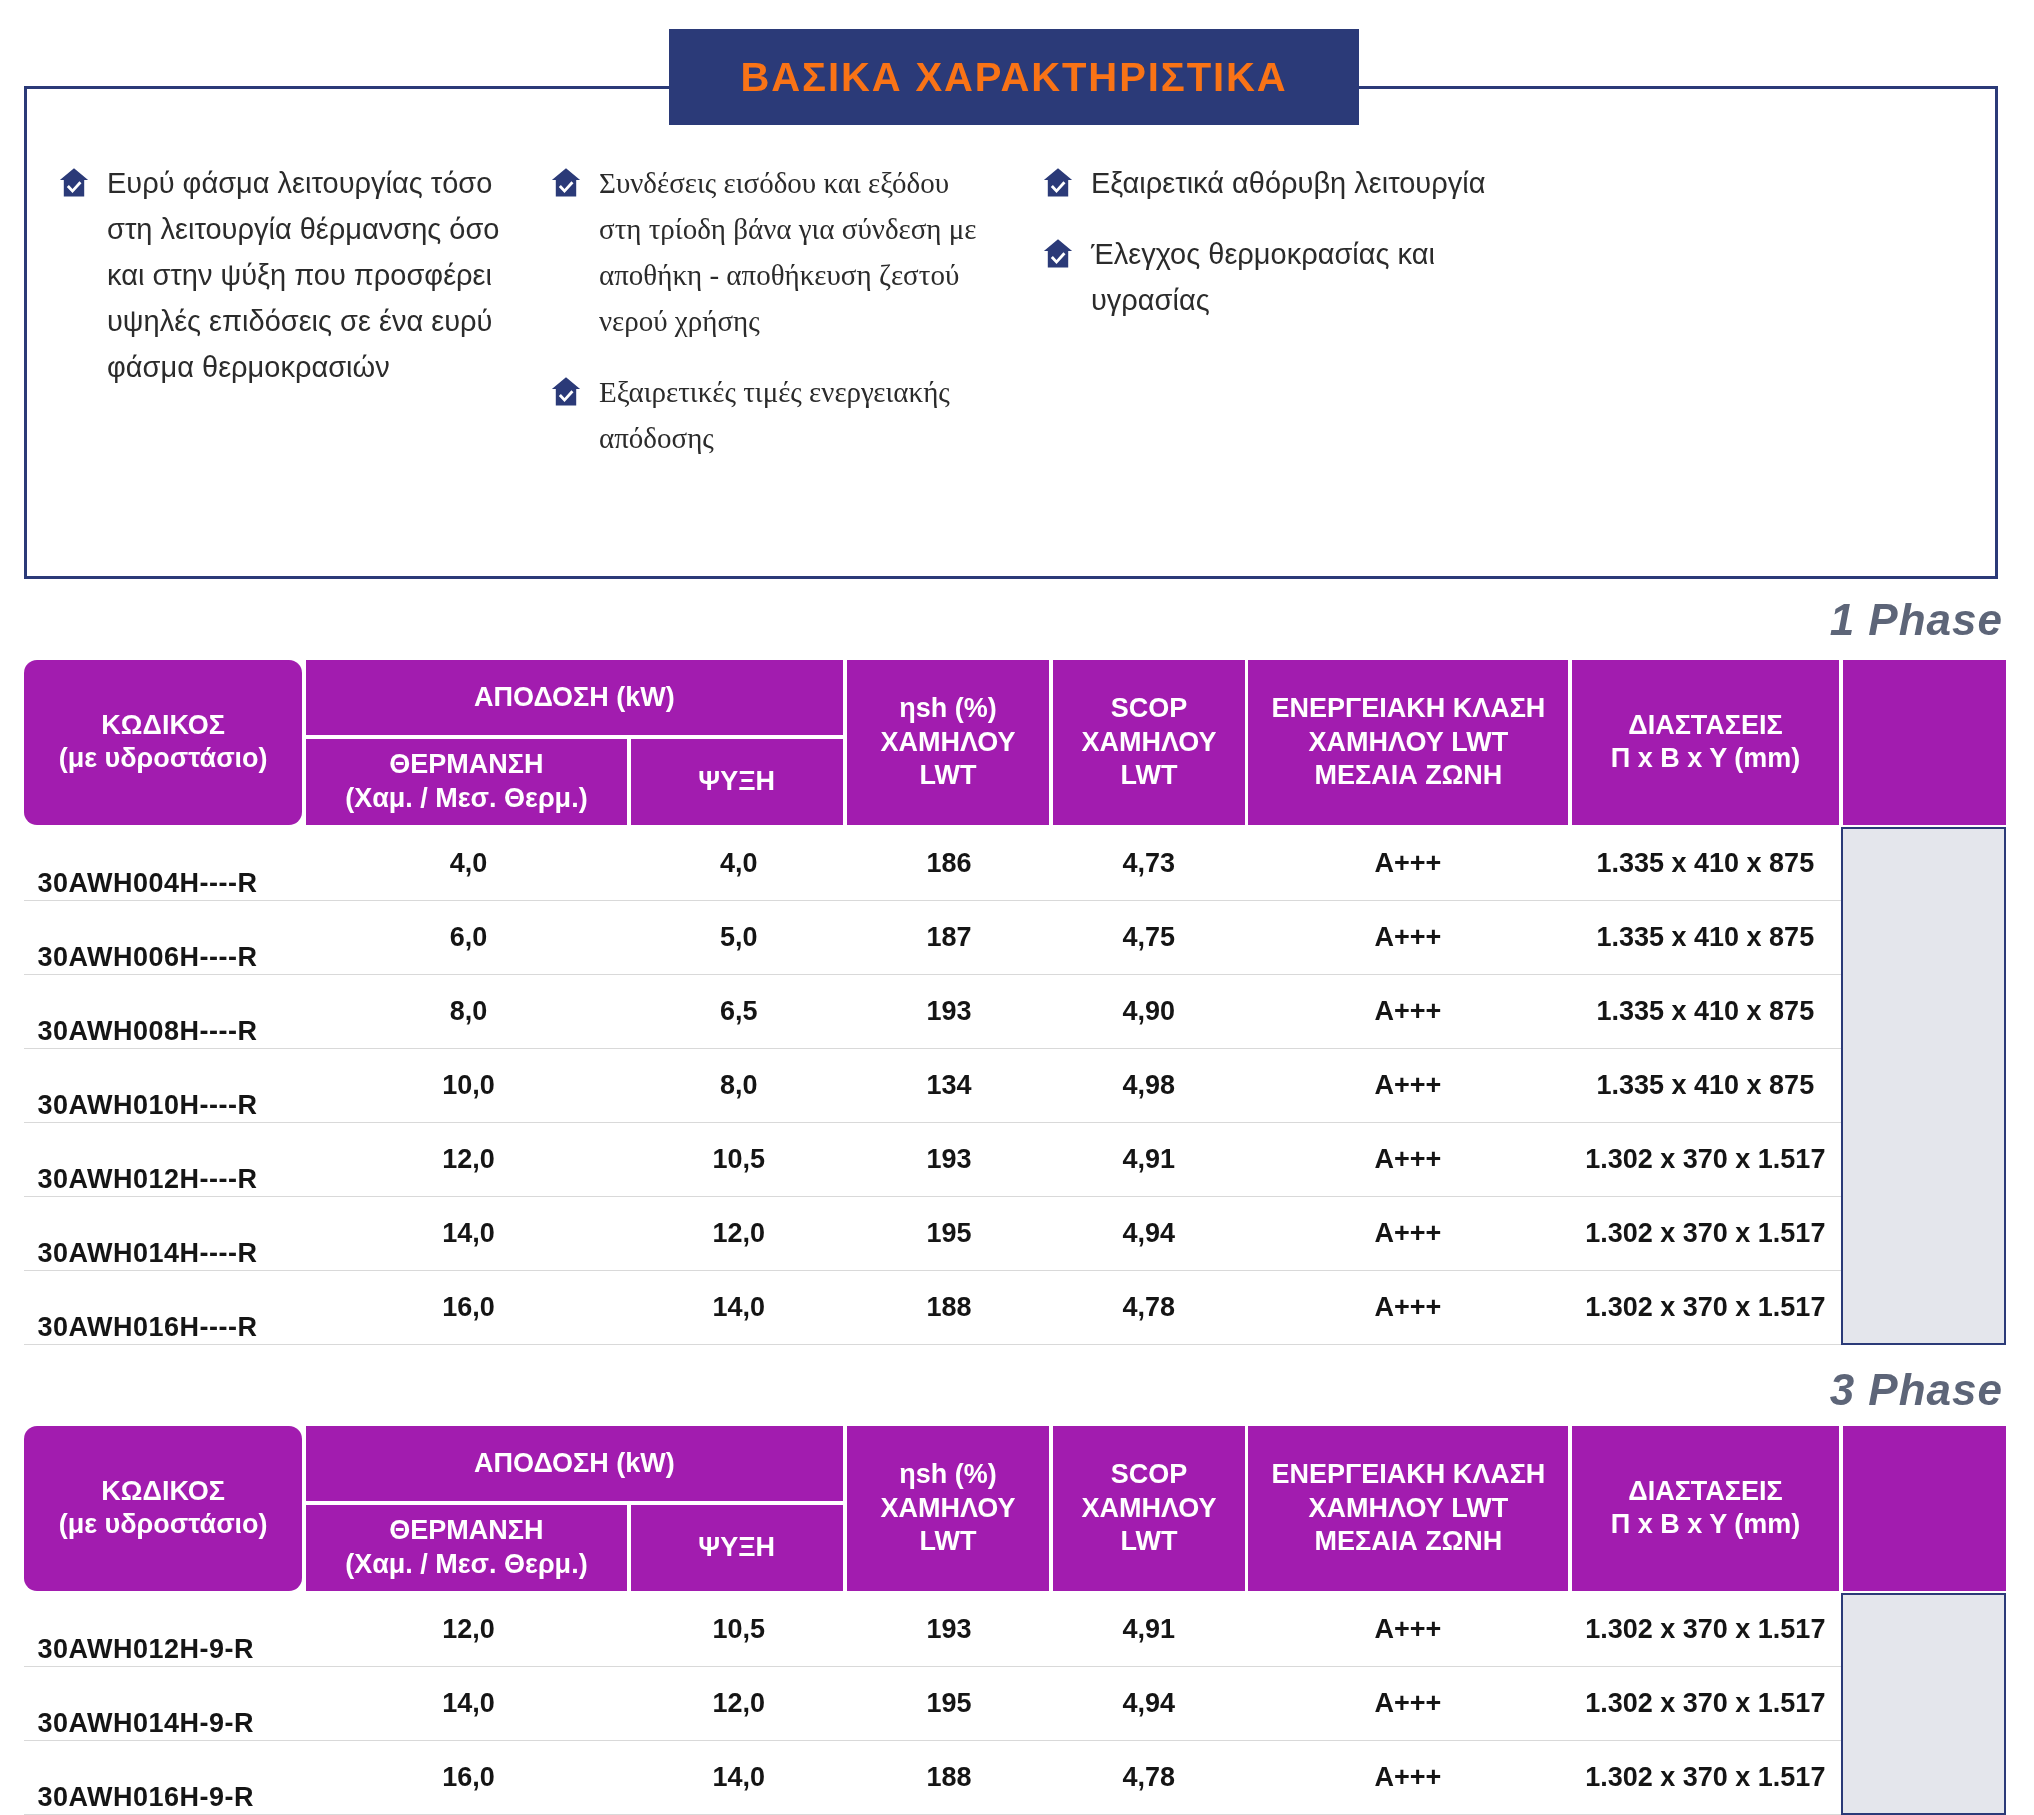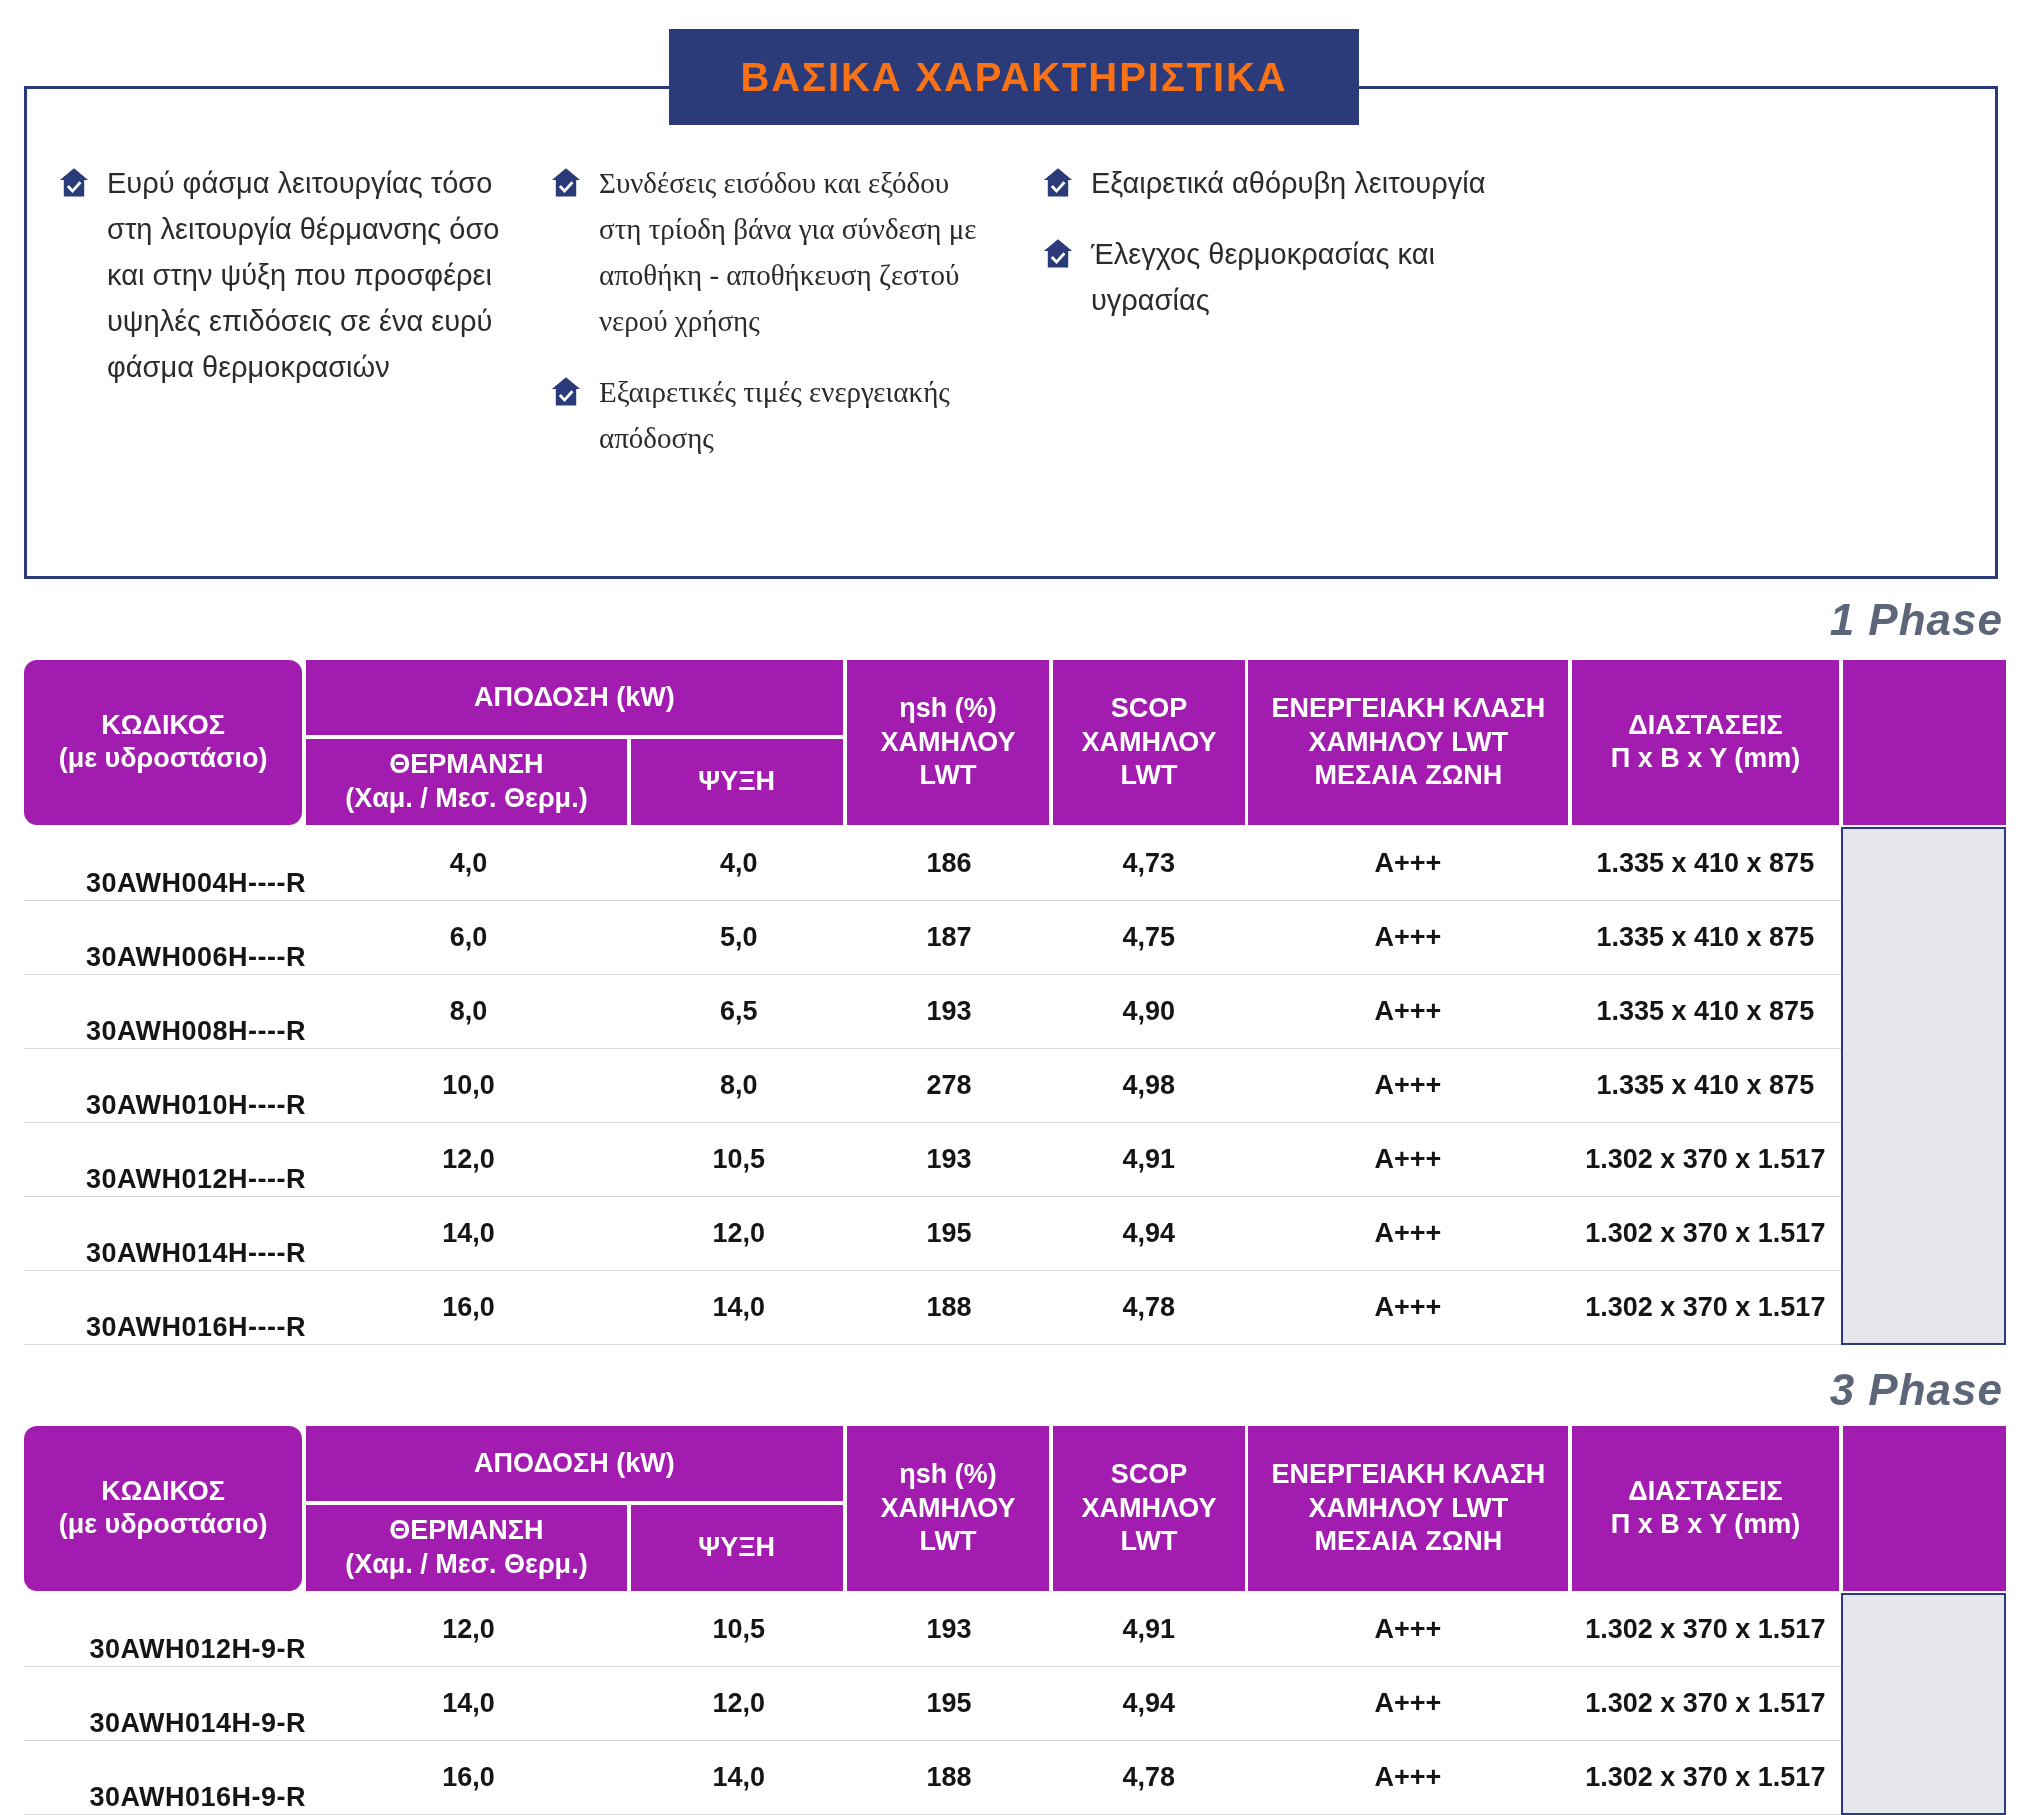--- a/index.html
+++ b/index.html
@@ -53,21 +53,21 @@
   .th-scop{grid-row:1/3;grid-column:5;}
   .th-energy{grid-row:1/3;grid-column:6;}
   .th-dims{grid-row:1/3;grid-column:7;}
   .th-empty{grid-row:1/3;grid-column:8;}
   .tbody{position:relative;margin-top:1.9px;}
   .tr{
     display:grid;grid-template-columns:var(--cols);height:73px;
     border-bottom:1.9px solid #d9d9d9;align-items:center;
   }
   .td{text-align:center;font-size:27px;font-weight:700;color:#151515;}
-  .td-code{text-align:right;padding-left:13.4px;letter-spacing:0.5px;margin-top:40px;}
+  .td-code{text-align:left;padding-left:13.4px;letter-spacing:0.5px;margin-top:40px;}
   .gray-strip{
     position:absolute;top:0;bottom:0;right:0;width:165px;
     background:#e4e6ec;border:2.9px solid #2b3a78;box-sizing:border-box;z-index:2;
   }
 </style>
 </head>
 <body>
 
 <div class="title-bar">ΒΑΣΙΚΑ ΧΑΡΑΚΤΗΡΙΣΤΙΚΑ</div>
 <div class="features-box">
@@ -175,21 +175,21 @@
       <div class="td">6,5</div>
       <div class="td">193</div>
       <div class="td">4,90</div>
       <div class="td">A+++</div>
       <div class="td">1.335 x 410 x 875</div>
     </div>
     <div class="tr">
       <div class="td td-code">30AWH010H----R</div>
       <div class="td">10,0</div>
       <div class="td">8,0</div>
-      <div class="td">278</div>
+      <div class="td">134</div>
       <div class="td">4,98</div>
       <div class="td">A+++</div>
       <div class="td">1.335 x 410 x 875</div>
     </div>
     <div class="tr">
       <div class="td td-code">30AWH012H----R</div>
       <div class="td">12,0</div>
       <div class="td">10,5</div>
       <div class="td">193</div>
       <div class="td">4,91</div>

